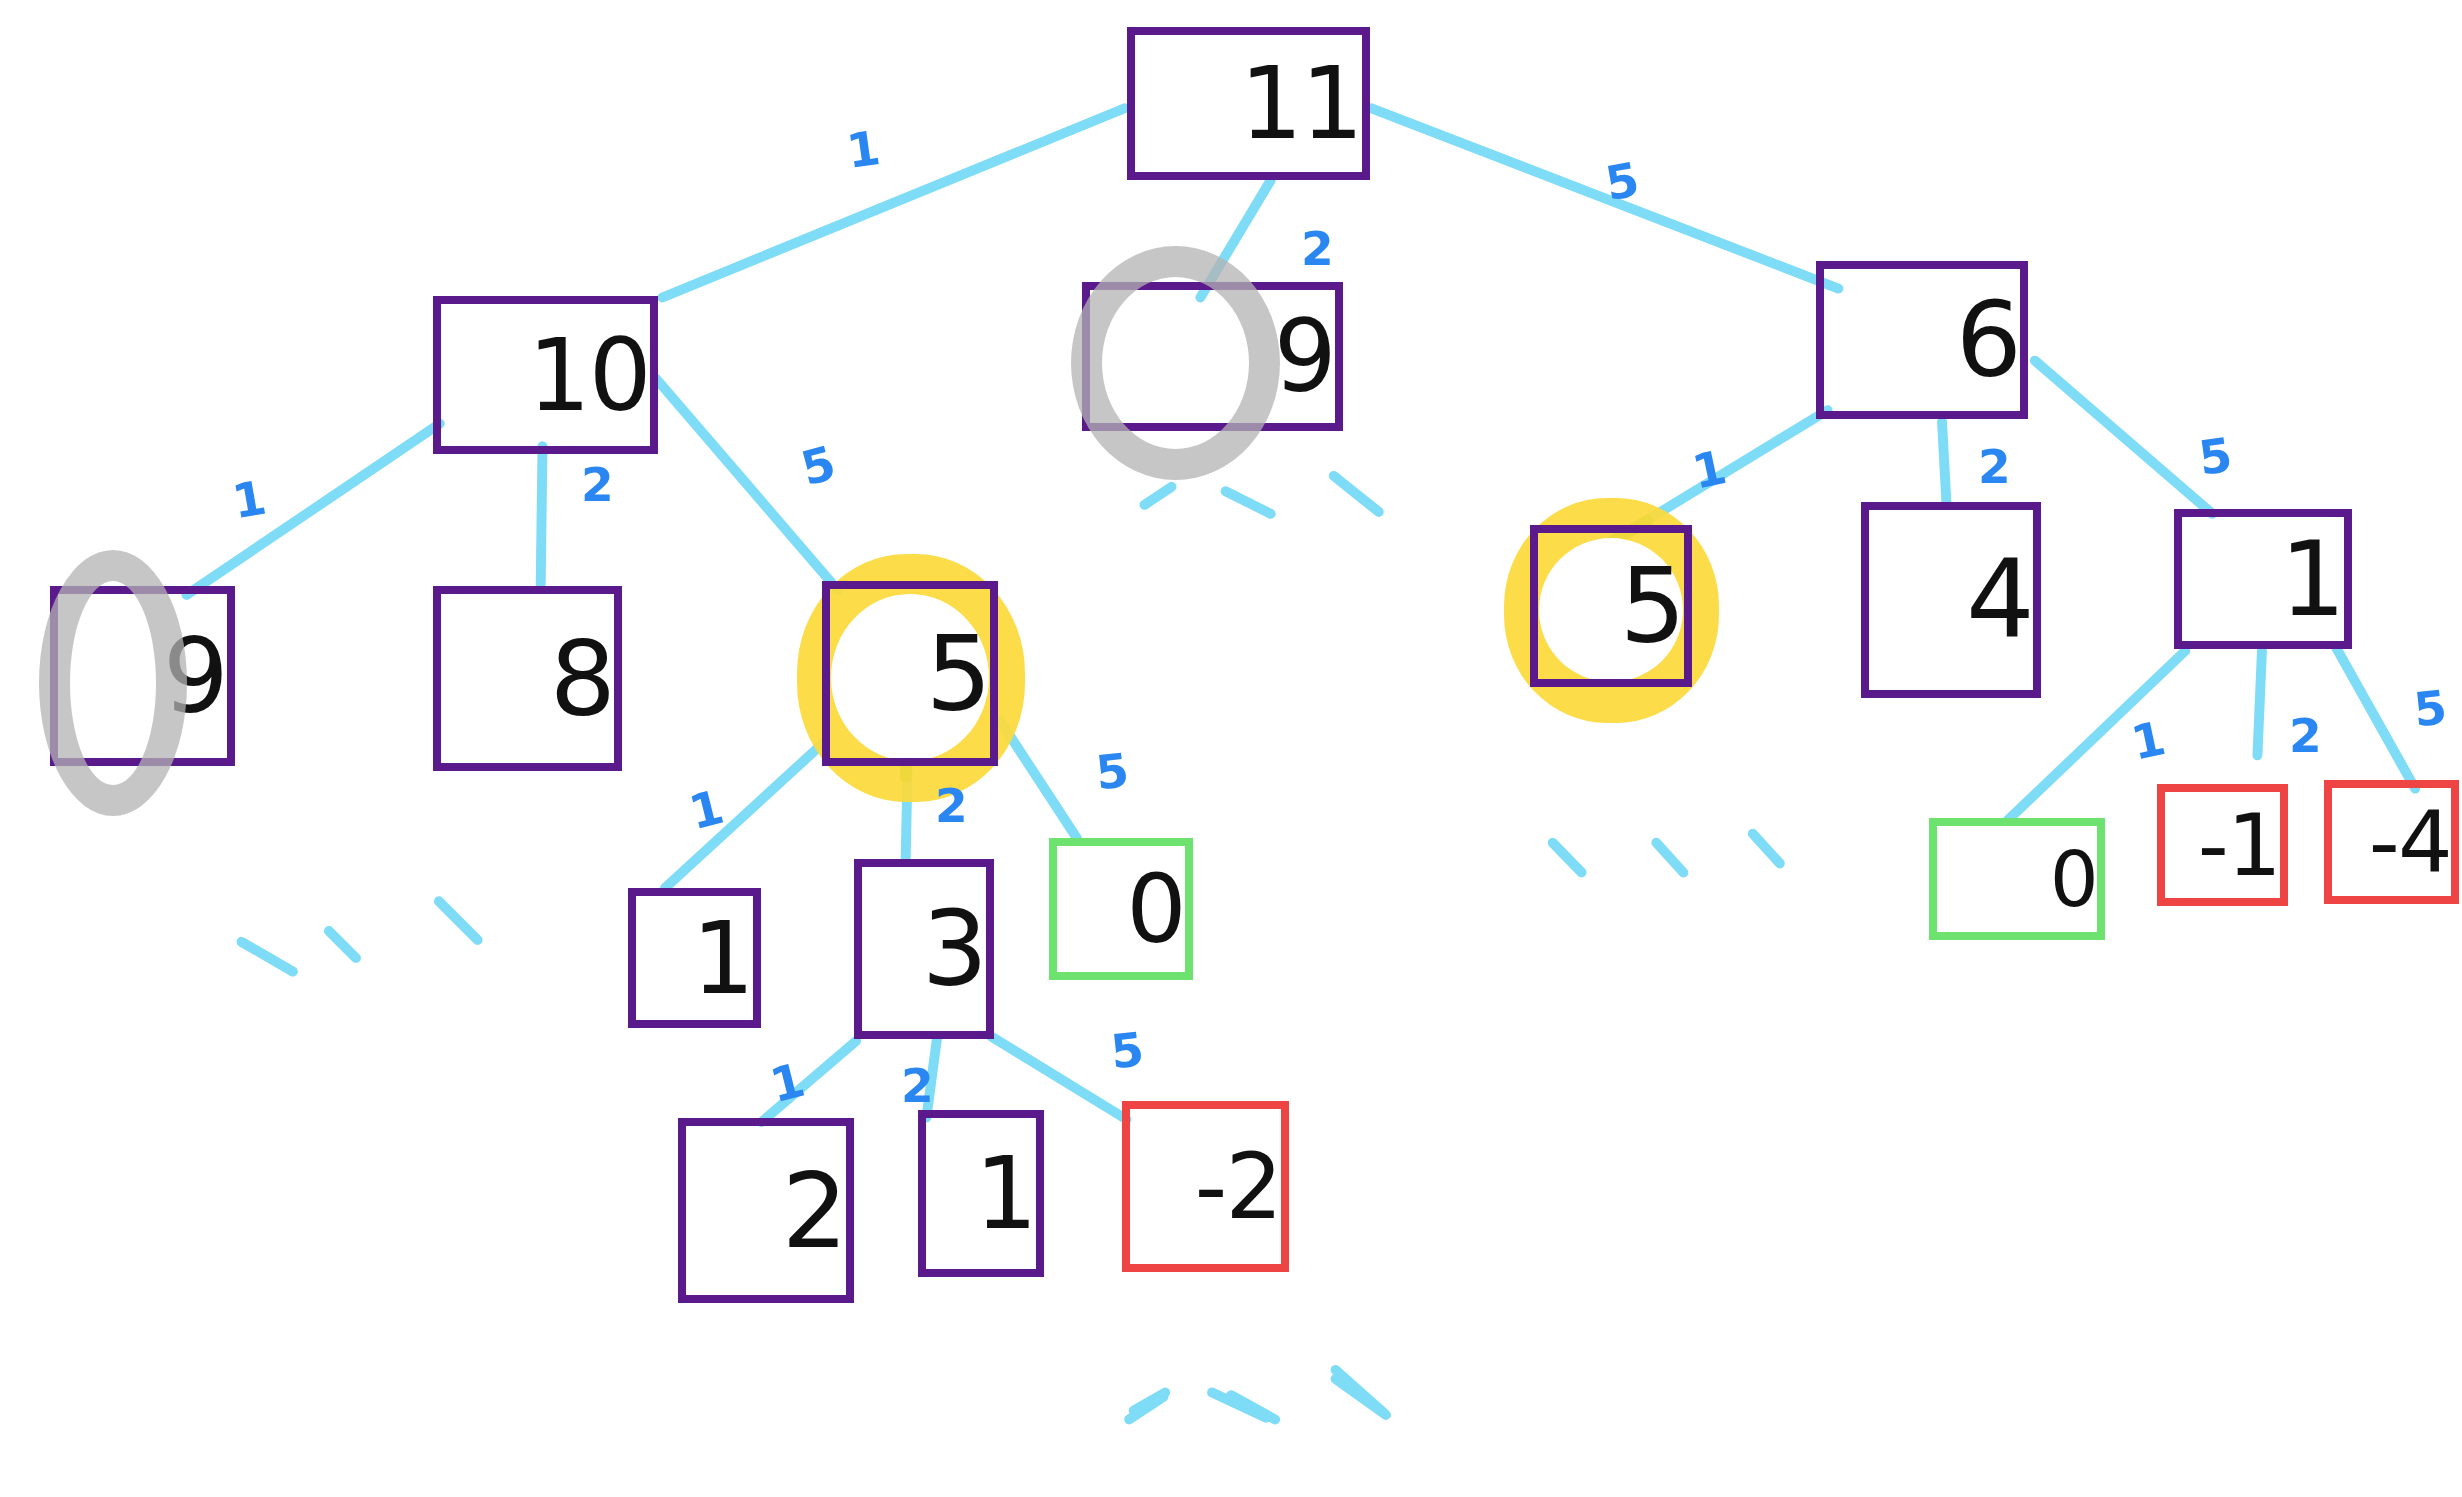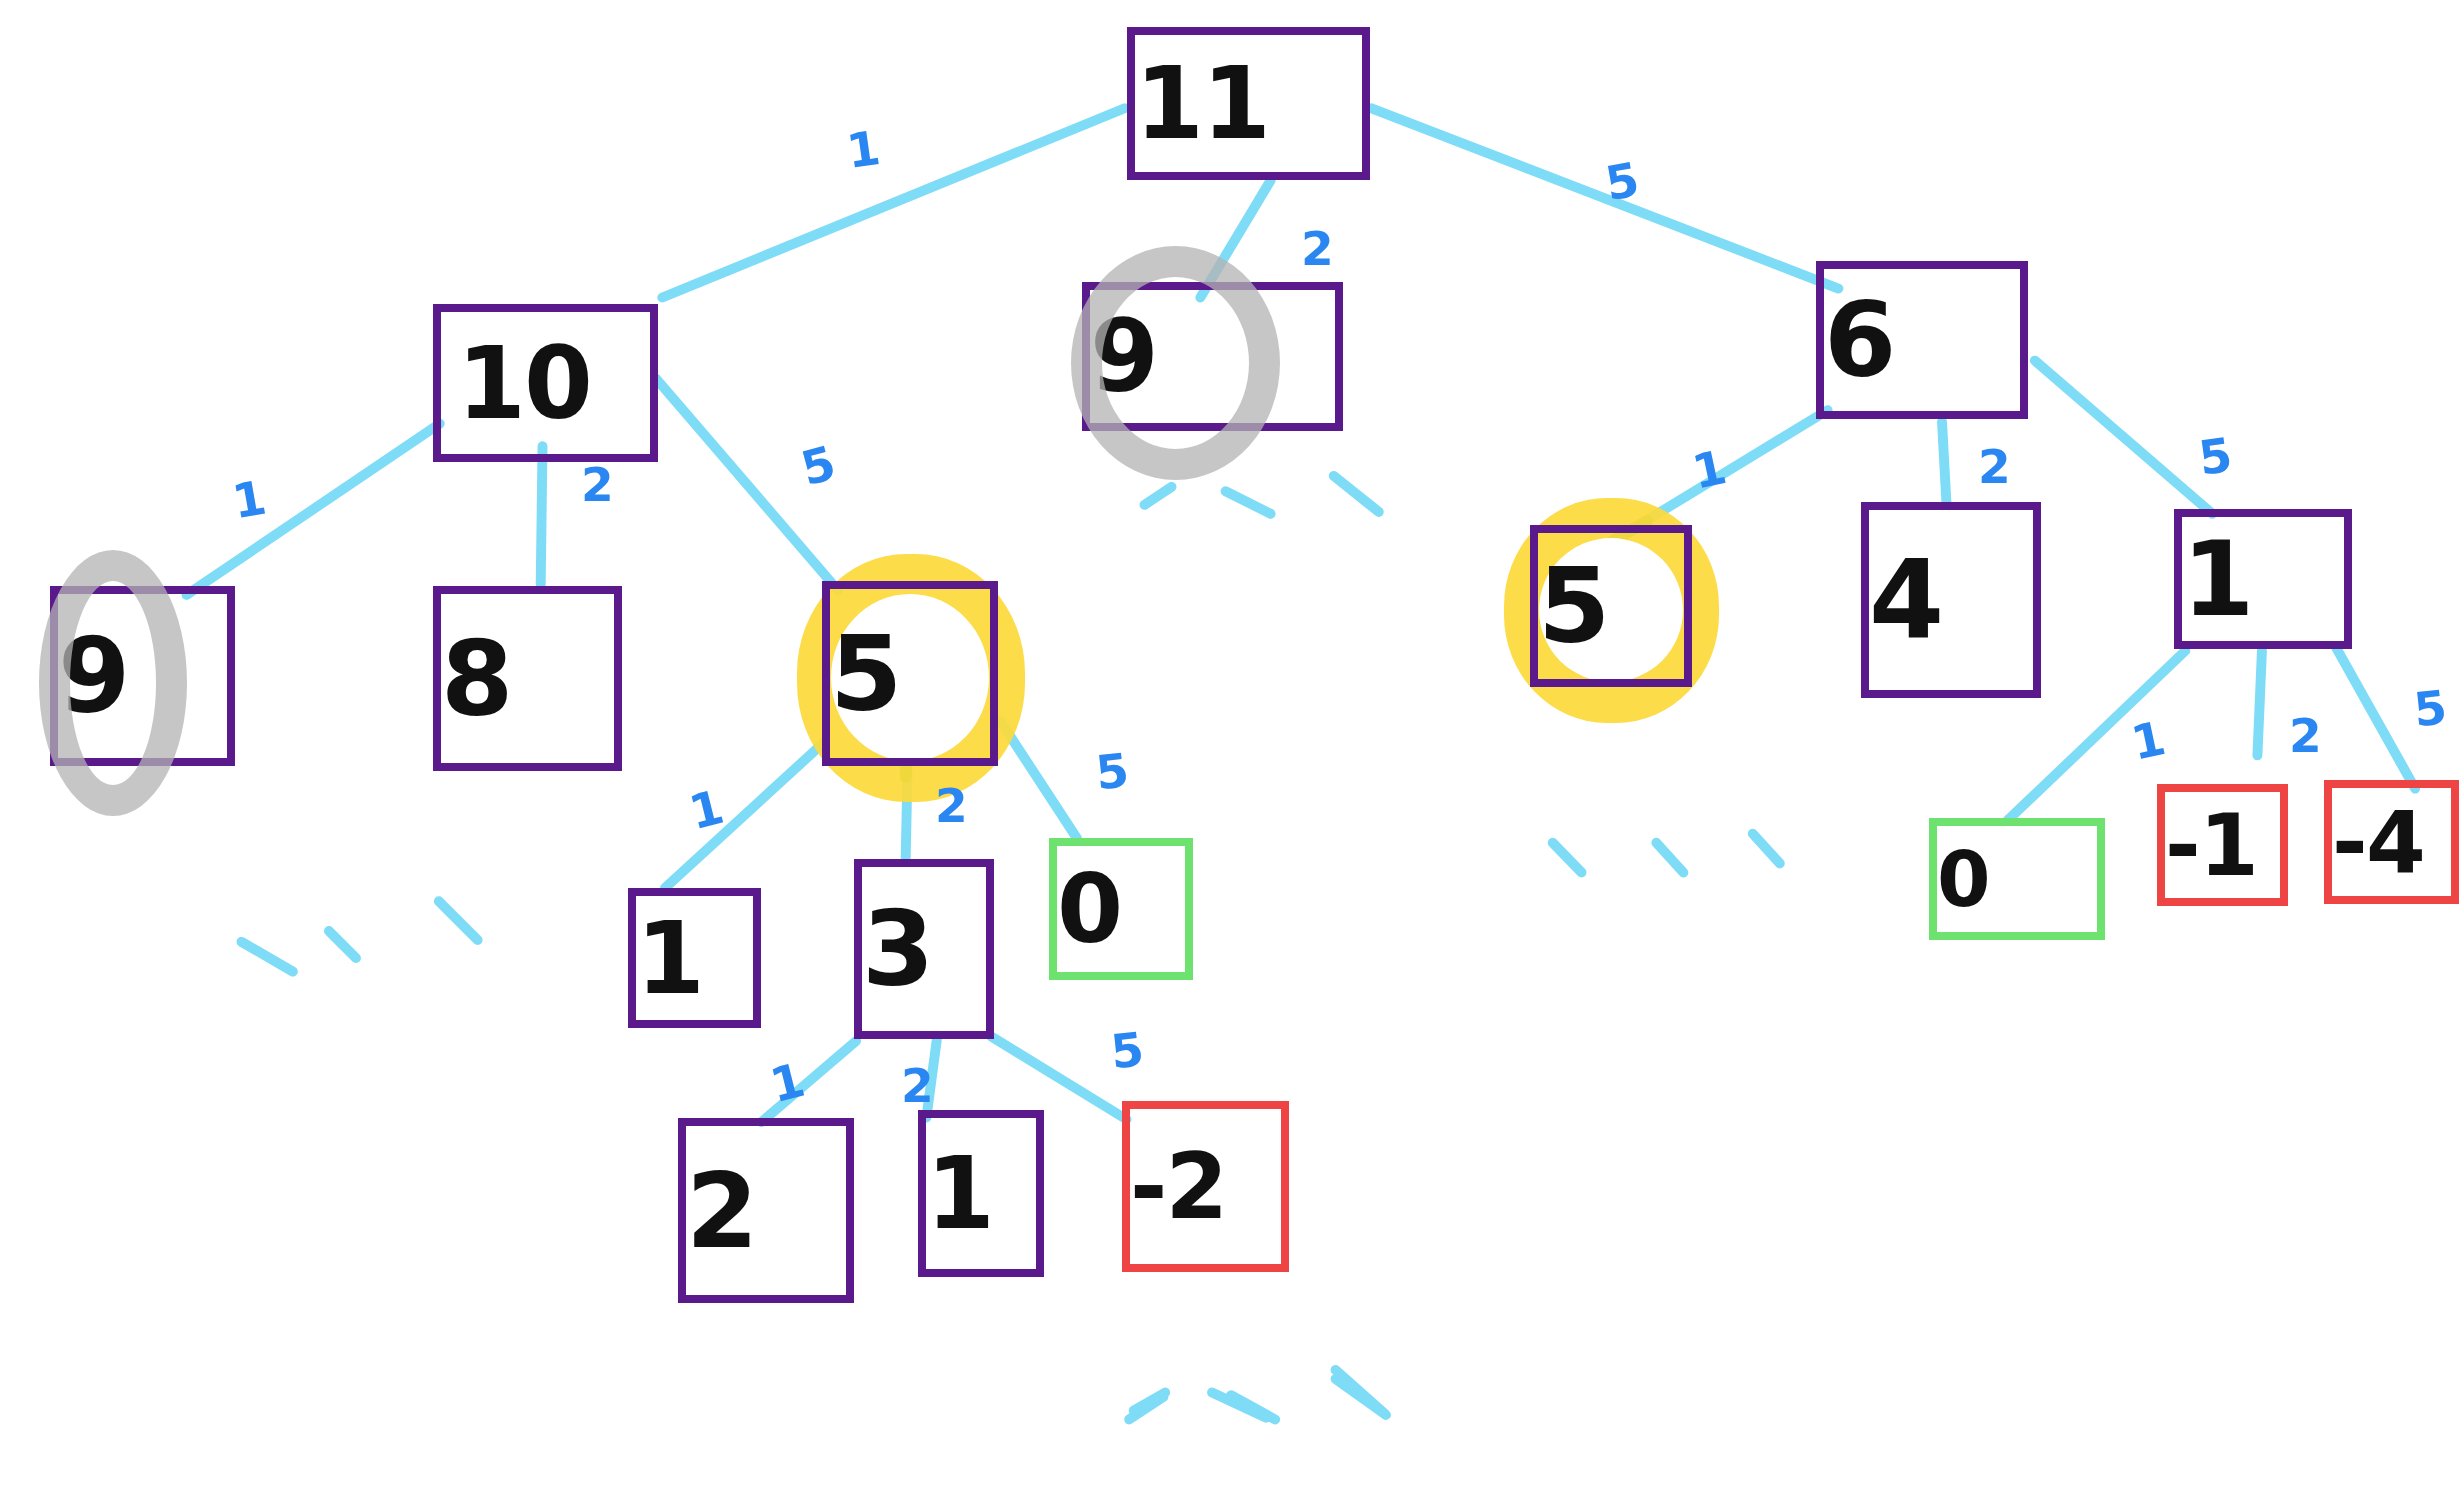--- a/index.html
+++ b/index.html
@@ -6,25 +6,24 @@
   #stage{
     position:relative;
     width:2462px;height:1498px;
     background:#ffffff;
     font-family:"Liberation Sans", sans-serif;
     overflow:hidden;
   }
   #svg-layer{position:absolute;left:0;top:0;width:2462px;height:1498px;}
   .node{
     position:absolute;
-    display:flex;align-items:center;justify-content:flex-start;
+    display:flex;align-items:center;justify-content:flex-end;
     box-sizing:border-box;
     background:transparent;
     z-index:4;
-    font-weight:bold;
   }
   .node .val{
     font-family:"DejaVu Sans", sans-serif;
     color:#111111;
     line-height:1;
     letter-spacing:-1.8px;
   }
   .edge-label{
     position:absolute;
     color:#2a86f0;
@@ -86,21 +85,21 @@
       <g>
         <line x1="1270" y1="560" x2="1300" y2="540" stroke="#7fdcf7" stroke-width="11" stroke-linecap="round"></line>
         <line x1="1360" y1="545" x2="1410" y2="570" stroke="#7fdcf7" stroke-width="11" stroke-linecap="round"></line>
         <line x1="1480" y1="528" x2="1530" y2="568" stroke="#7fdcf7" stroke-width="11" stroke-linecap="round"></line>
       </g>
     </svg>
   <div id="nodes-layer">
       <div class="node" style="left: 1127px; top: 27px; width: 243px; height: 153px; border: 8px solid rgb(91, 26, 140);">
         <span class="val" style="font-size: 99px;">11</span>
       </div>
-      <div class="node" style="left: 433px; top: 304px; width: 225px; height: 158px; border: 8px solid rgb(91, 26, 140); padding-left: 16px;">
+      <div class="node" style="left: 433px; top: 296px; width: 225px; height: 158px; border: 8px solid rgb(91, 26, 140); padding-left: 16px;">
         <span class="val" style="font-size: 99px;">10</span>
       </div>
       <div class="node" style="left: 1082px; top: 282px; width: 261px; height: 149px; border: 8px solid rgb(91, 26, 140);">
         <span class="val" style="font-size: 99px;">9</span>
       </div>
       <div class="node" style="left: 1816px; top: 261px; width: 212px; height: 158px; border: 8px solid rgb(91, 26, 140);">
         <span class="val" style="font-size: 104px;">6</span>
       </div>
       <div class="node" style="left: 50px; top: 586px; width: 185px; height: 180px; border: 8px solid rgb(91, 26, 140);">
         <span class="val" style="font-size: 104px;">9</span>

